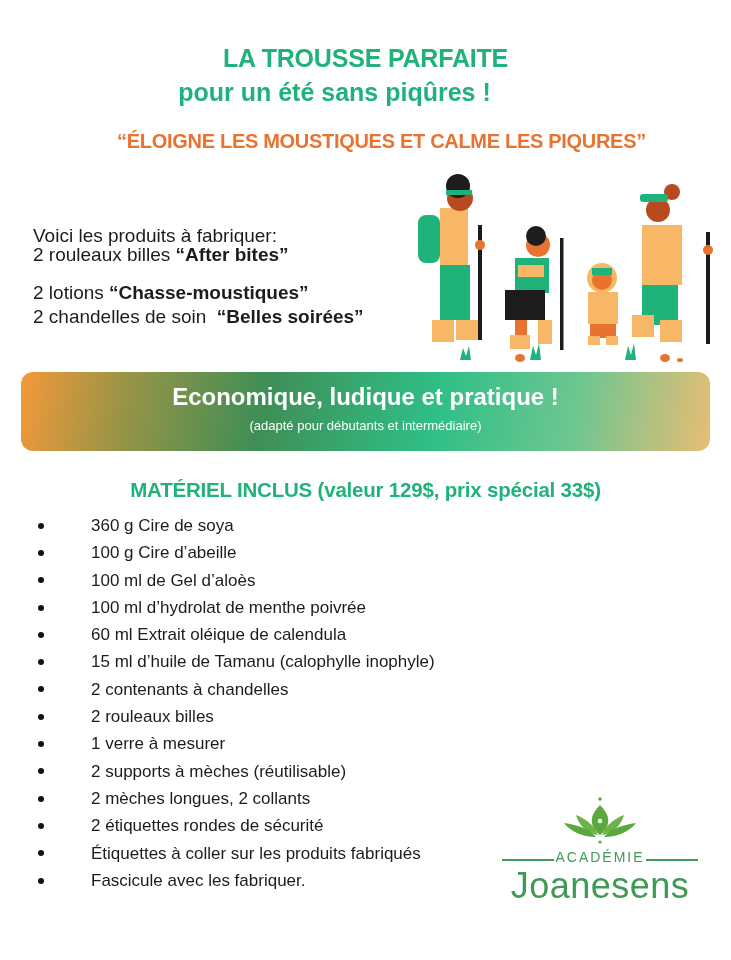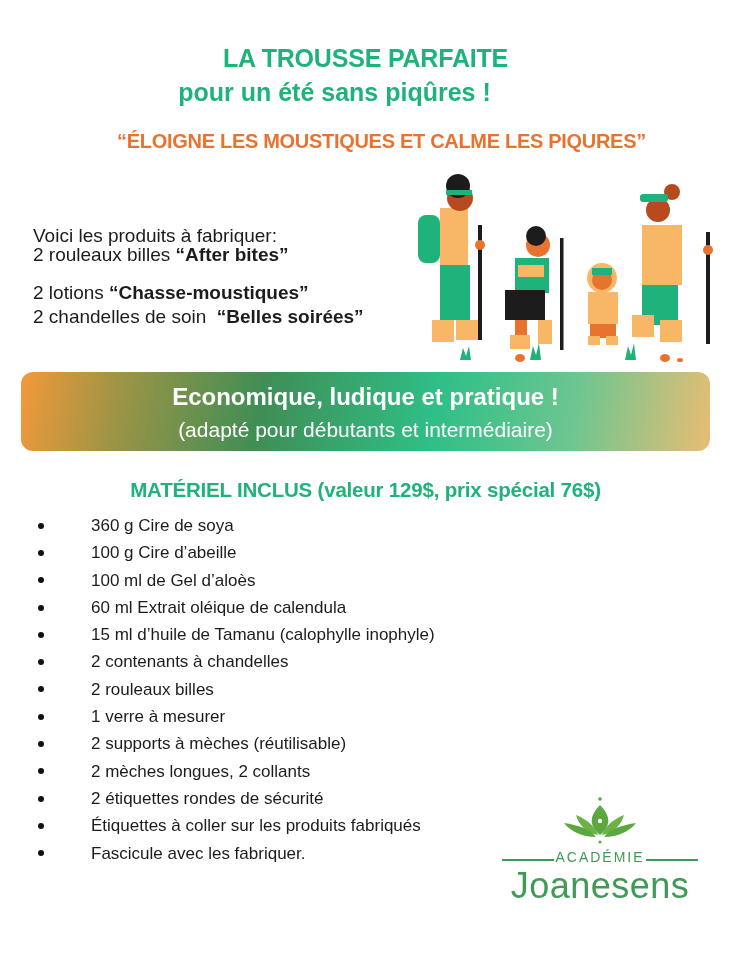--- a/index.html
+++ b/index.html
@@ -6,21 +6,21 @@
   body { width: 731px; height: 960px; position: relative; overflow: hidden; font-family: "Liberation Sans", "DejaVu Sans", sans-serif; color: #1c1c1c; }
   .title1 { position: absolute; top: 44px; left: 0; width: 731px; text-align: center; color: #1fb27a; font-weight: bold; font-size: 25px; letter-spacing: -0.2px; }
   .title2 { position: absolute; top: 78px; left: 0; width: 669px; text-align: center; color: #1fb27a; font-weight: bold; font-size: 25px; }
   .tagline { position: absolute; top: 130px; left: 0; width: 731px; text-align: center; color: #e8732f; font-weight: bold; font-size: 20px; letter-spacing: -0.3px; padding-left: 16px; }
   .intro { position: absolute; left: 33px; font-size: 19px; color: #1c1c1c; white-space: nowrap; }
   .intro b { font-weight: bold; }
   .illus { position: absolute; left: 410px; top: 170px; width: 320px; height: 200px; }
   .banner { position: absolute; left: 21px; top: 372px; width: 689px; height: 79px;
     background: linear-gradient(100deg, #f3993a 0%, #9a9446 15%, #3f8e55 35%, #2fbf87 60%, #6ec690 80%, #e8bd74 100%); border-radius: 12px; }
   .banner .b1 { position: absolute; top: 11px; width: 100%; text-align: center; color: #fff; font-weight: bold; font-size: 24px; }
-  .banner .b2 { position: absolute; top: 46px; width: 100%; text-align: center; color: #fff; font-size: 21px; }
+  .banner .b2 { position: absolute; top: 46px; width: 100%; text-align: center; color: #fff; font-size: 13px; }
   .mat-title { position: absolute; top: 478px; left: 0; width: 731px; text-align: center; color: #1fb27a; font-weight: bold; font-size: 20.5px; letter-spacing: -0.2px; }
   .list { position: absolute; left: 38px; top: 512px; margin: 0; padding: 0; list-style: none; }
   .list li { height: 27.3px; font-size: 17px; line-height: 27.3px; white-space: nowrap; display: flex; align-items: center; gap: 25px; }
   .list li .dot { display: inline-block; width: 6px; height: 6px; background: #111; border-radius: 50%; margin-right: 22px; }
   .logo { position: absolute; left: 490px; top: 795px; width: 220px; height: 120px; }
   .logo .academie { position: absolute; top: 54px; left: 0; width: 220px; text-align: center; color: #3f9a55; font-size: 14px; letter-spacing: 2px; }
   .logo .line { position: absolute; top: 64px; height: 1.5px; width: 52px; background: #3f9a55; }
   .logo .brand { position: absolute; top: 70px; left: 0; width: 220px; text-align: center; color: #3f9a55; font-size: 36px; letter-spacing: 0.5px; font-weight: 300; }
 </style>
 </head>
@@ -94,34 +94,38 @@
     <ellipse cx="255" cy="188" rx="5" ry="4"></ellipse>
     <ellipse cx="270" cy="190" rx="3" ry="2"></ellipse>
   </g>
 </svg>
 
 <div class="banner">
   <div class="b1">Economique, ludique et pratique !</div>
   <div class="b2">(adapté pour débutants et intermédiaire)</div>
 </div>
 
-<div class="mat-title">MATÉRIEL INCLUS (valeur 129$, prix spécial 76$)</div>
+<div class="mat-title">MATÉRIEL INCLUS (valeur 129$, prix spécial 33$)</div>
 
 <ul class="list">
   <li>
       <span class="dot"></span>
       <span>360 g Cire de soya</span>
     </li>
   <li>
       <span class="dot"></span>
       <span>100 g Cire d’abeille</span>
     </li>
   <li>
       <span class="dot"></span>
       <span>100 ml de Gel d’aloès</span>
+    </li>
+  <li>
+      <span class="dot"></span>
+      <span>100 ml d’hydrolat de menthe poivrée</span>
     </li>
   <li>
       <span class="dot"></span>
       <span>60 ml Extrait oléique de calendula</span>
     </li>
   <li>
       <span class="dot"></span>
       <span>15 ml d’huile de Tamanu (calophylle inophyle)</span>
     </li>
   <li>

